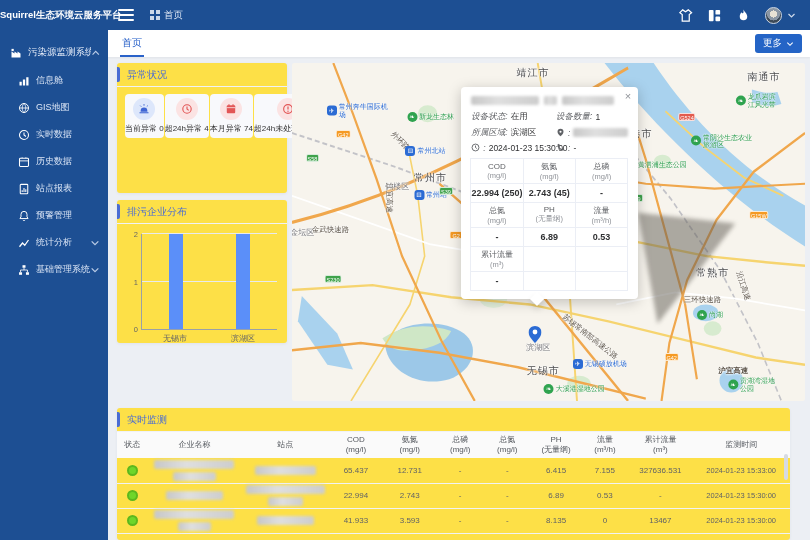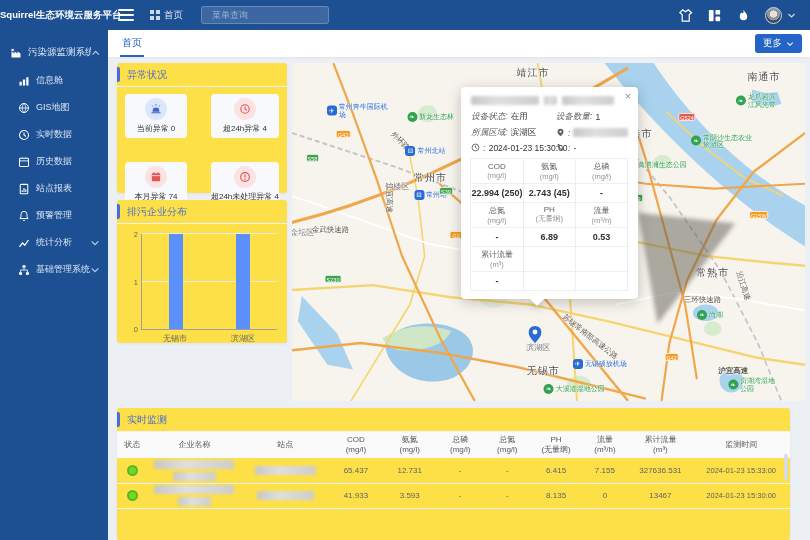--- a/index.html
+++ b/index.html
@@ -51,21 +51,21 @@
   .content { flex:1; padding:6px 5px 0 9px; display:flex; gap:5px; }
   .left-col { width:170px; flex:0 0 170px; display:flex; flex-direction:column; gap:7px; }
 
   .panel { background:#fde047; border-radius:3px; box-shadow:0 1px 3px rgba(31,59,115,.06); }
   .phead { position:relative; height:24px; display:flex; align-items:center; padding-left:10px;
     font-size:10px; color:#4a6cd3; border-bottom:1px solid #f0f2f7; }
   .phead::before { content:""; position:absolute; left:0; top:4px; bottom:4px; width:3px; background:#4a6cd3; border-radius:0 2px 2px 0; }
 
   
   .alerts { height:130px; }
-  .acards { padding:7px 8px; display:grid; grid-template-columns:1fr 1fr; gap:24px; }
+  .acards { padding:7px 8px; display:grid; grid-template-columns:1fr 1fr 1fr 1fr; gap:1px; }
   .acard { background:#f8f9fc; border-radius:4px; height:44px; display:flex; flex-direction:column;
     align-items:center; justify-content:center; gap:3px; cursor:pointer; }
   .aicon { width:22px; height:22px; border-radius:50%; display:flex; align-items:center; justify-content:center; }
   .aicon.blue { background:#dde7fb; color:#3f66d4; }
   .aicon.red  { background:#fbe3e3; color:#e25656; }
   .aicon svg { width:12px; height:12px; display:block; }
   .albl { font-size:8px; color:#333; white-space:nowrap; }
 
   
   .chartp { height:143px; }
@@ -139,27 +139,20 @@
         <i></i>
       </div>
     <div class="crumb">
       <svg width="10" height="10" viewBox="0 0 10 10">
           <rect x="0" y="0" width="4" height="4" fill="#cdd9ea"></rect>
           <rect x="6" y="0" width="4" height="4" fill="#cdd9ea"></rect>
           <rect x="0" y="6" width="4" height="4" fill="#cdd9ea"></rect>
           <rect x="6" y="6" width="4" height="4" fill="#cdd9ea"></rect>
         </svg>
       <span>首页</span>
-    </div>
-    <div class="search">
-      <svg width="9" height="9" viewBox="0 0 12 12">
-          <circle cx="5" cy="5" r="3.6" fill="none" stroke="#9db4d6" stroke-width="1.4"></circle>
-          <path d="M8 8l3 3" stroke="#9db4d6" stroke-width="1.4"></path>
-        </svg>
-      <input placeholder="菜单查询" style="">
     </div>
     <div class="top-right">
       <svg class="tico" viewBox="0 0 16 16">
           <path d="M5 2l3 2 3-2 3.5 3-2.5 2v7H4.5V7L2 5z" fill="none" stroke="#fff" stroke-width="1.3"></path>
         </svg>
       <svg class="tico" viewBox="0 0 16 16">
           <rect x="2" y="2" width="5" height="12" rx="1" fill="#fff"></rect>
           <rect x="9" y="2" width="5" height="5" rx="1" fill="#fff"></rect>
           <rect x="9" y="9" width="5" height="5" rx="1" fill="#fff"></rect>
         </svg>
@@ -630,20 +623,44 @@
               <td>7.155</td>
               <td>327636.531</td>
               <td style="font-size:7.5px">2024-01-23 15:33:00</td>
             </tr>
             <tr>
               <td>
                 <div class="dot"></div>
               </td>
               <td>
                 <div class="bl-stack">
+                  <div class="blur" style="width:60%"></div>
+                </div>
+              </td>
+              <td>
+                <div class="bl-stack">
+                  <div class="blur" style="width:90%"></div>
+                  <div class="blur" style="width:40%"></div>
+                </div>
+              </td>
+              <td>22.994</td>
+              <td>2.743</td>
+              <td>-</td>
+              <td>-</td>
+              <td>6.89</td>
+              <td>0.53</td>
+              <td>-</td>
+              <td style="font-size:7.5px">2024-01-23 15:30:00</td>
+            </tr>
+            <tr>
+              <td>
+                <div class="dot"></div>
+              </td>
+              <td>
+                <div class="bl-stack">
                   <div class="blur" style="width:85%"></div>
                   <div class="blur" style="width:35%"></div>
                 </div>
               </td>
               <td>
                 <div class="bl-stack">
                   <div class="blur" style="width:65%"></div>
                 </div>
               </td>
               <td>41.933</td>

